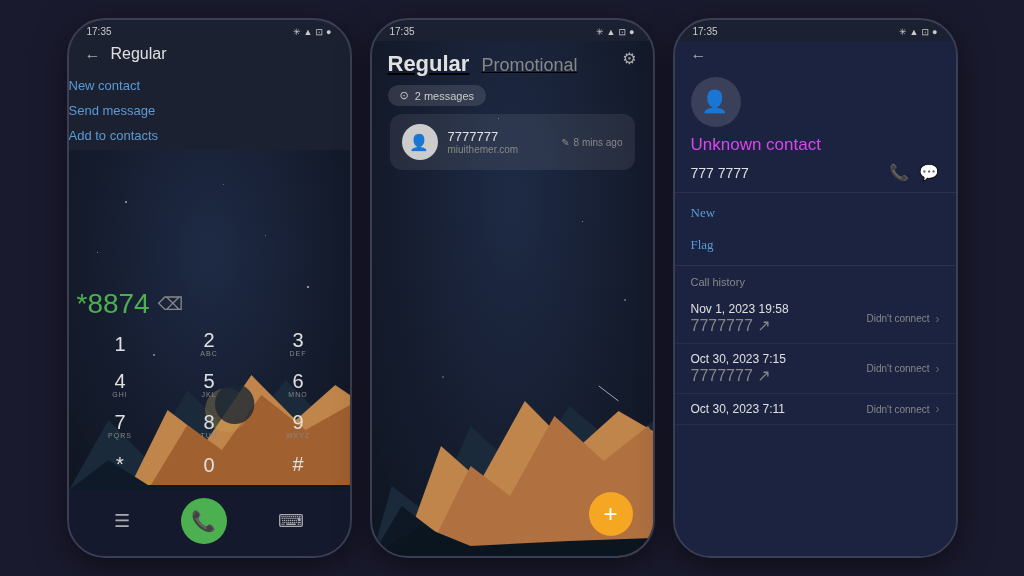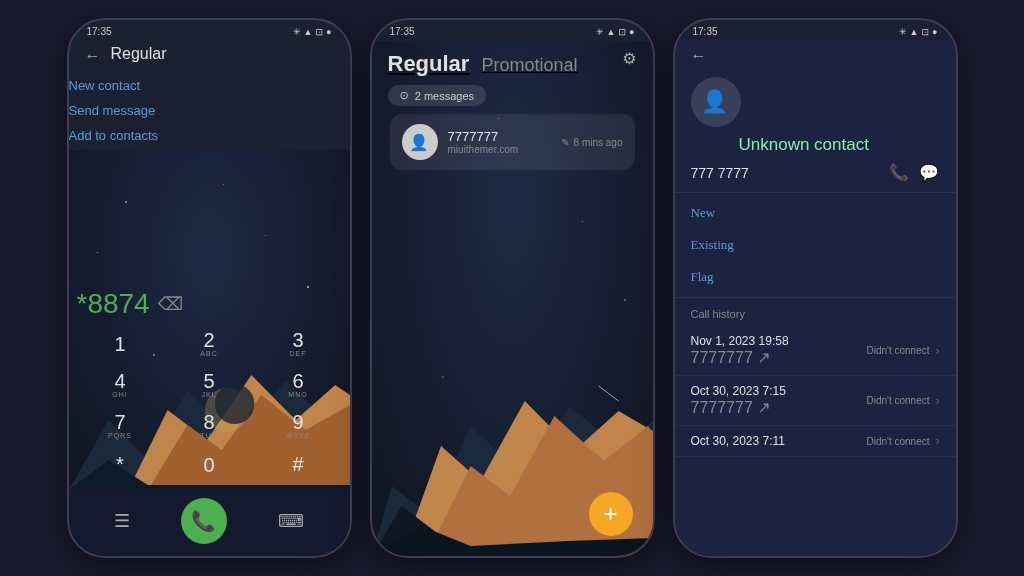--- a/index.html
+++ b/index.html
@@ -310,25 +310,24 @@
       border-radius: 50%;
       background: #3a3f5a;
       display: flex;
       align-items: center;
       justify-content: center;
       margin-bottom: 8px;
       font-size: 22px;
       color: #aaa;
     }
     .contact-name {
-      color: #86efac;
+      color: #d946ef;
       font-size: 17px;
       font-weight: 500;
       margin-bottom: 8px;
-      margin-left: 48px;
     }
     .contact-number-row {
       display: flex;
       align-items: center;
       gap: 1px;
       width: 100%;
     }
     .contact-number {
       color: #e0e0e0;
       font-size: 14px;
@@ -585,21 +584,20 @@
         <span class="contact-number">777 7777</span>
         <div class="contact-actions">
           <span class="contact-action-icon phone-icon">📞</span>
           <span class="contact-action-icon msg-icon">💬</span>
         </div>
       </div>
     </div>
 
     <div class="contact-options">
       <div class="contact-option">New</div>
-      <div class="contact-option">Existing</div>
       <div class="contact-option">Flag</div>
     </div>
 
     <div class="call-history-section">
       <div class="call-history-label">Call history</div>
       <div class="call-history-item">
         <div class="call-history-info">
           <div class="call-date">Nov 1, 2023 19:58</div>
           <div class="call-who">7777777 ↗</div>
         </div>

